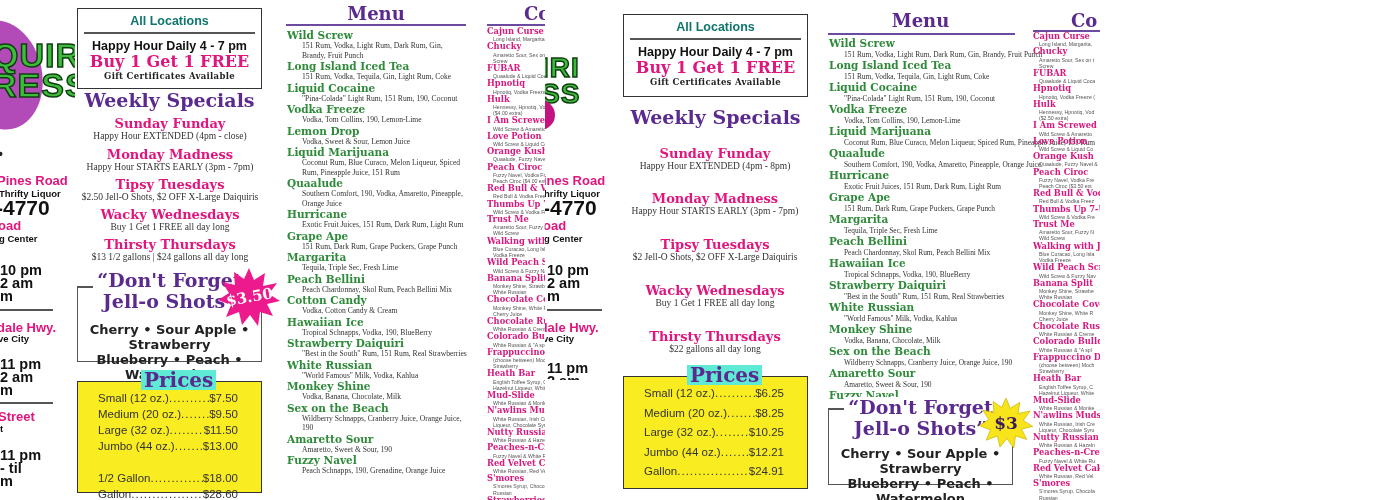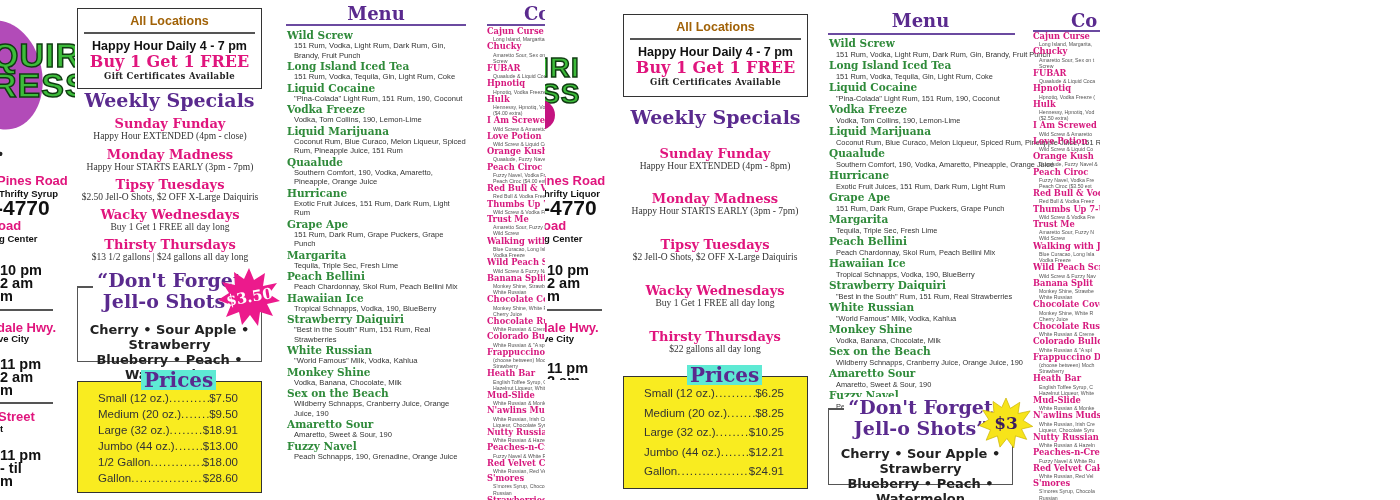--- a/index.html
+++ b/index.html
@@ -14,21 +14,21 @@
   .logo-text { position: absolute; font-family: "Liberation Sans", sans-serif; font-weight: 900; color: #3dbb3a; -webkit-text-stroke: 1.5px #0e3b10; font-size: 34px; line-height: 30px; letter-spacing: 1px; }
   .loc-addr { position: absolute; font-family: "Liberation Sans", sans-serif; font-weight: bold; color: #e0157d; font-size: 13px; white-space: nowrap; }
   .loc-sub { position: absolute; font-family: "Liberation Sans", sans-serif; font-weight: bold; color: #111; font-size: 9.5px; white-space: nowrap; }
   .loc-phone { position: absolute; font-family: "Liberation Sans", sans-serif; font-weight: bold; color: #111; font-size: 21px; white-space: nowrap; }
   .loc-hours { position: absolute; font-family: "Liberation Sans", sans-serif; font-weight: bold; color: #111; font-size: 14.5px; line-height: 13px; white-space: nowrap; }
   .loc-rule { position: absolute; height: 1.5px; background: #555; }
   .dot { position: absolute; font-weight: bold; font-size: 14px; }
 
   
   .all-loc { position: absolute; border: 1.5px solid #333; text-align: center; background: #fff; }
-  .all-loc .hd { font-family: "Liberation Sans", sans-serif; font-weight: bold; font-size: 12.5px; color: #a16207; padding-top: 5px; }
+  .all-loc .hd { font-family: "Liberation Sans", sans-serif; font-weight: bold; font-size: 12.5px; color: #0f766e; padding-top: 5px; }
   .all-loc .rule { height: 1.5px; background: #555; margin: 4px 6px 5px; }
   .all-loc .hh { font-family: "Liberation Sans", sans-serif; font-weight: bold; font-size: 12.5px; color: #111; }
   .all-loc .bogo { font-family: "DejaVu Serif", serif; font-weight: bold; font-size: 16px; color: #e0157d; line-height: 18px; }
   .all-loc .gift { font-family: "DejaVu Serif", serif; font-weight: bold; font-size: 8.5px; color: #222; letter-spacing: 0.3px; }
 
   .weekly-title { position: absolute; text-align: center; font-family: "DejaVu Serif", serif; font-weight: bold; color: #5a2a8e; font-size: 19px; }
   .special { position: absolute; text-align: center; }
   .special .name { font-family: "DejaVu Serif", serif; font-weight: bold; color: #e0157d; font-size: 13px; line-height: 15px; }
   .special .desc { font-family: "Liberation Serif", serif; color: #333; font-size: 9.5px; line-height: 11px; }
 
@@ -44,42 +44,42 @@
   .price-row { display: flex; font-family: "Liberation Sans", sans-serif; font-size: 11.5px; color: #333; white-space: nowrap; }
   .price-row .lbl { flex: 0 0 auto; }
   .price-row .dots { flex: 1 1 auto; overflow: hidden; letter-spacing: 1px; }
   .price-row .dots::after { content: "......................................................................"; }
   .price-row .val { flex: 0 0 auto; }
 
   .menu-title { position: absolute; text-align: center; font-family: "DejaVu Serif", serif; font-weight: bold; color: #5a2a8e; font-size: 18px; }
   .menu-rule { position: absolute; height: 1.5px; background: #6b4aa0; }
   .menu-list { position: absolute; }
   .drink-name { font-family: "DejaVu Serif", serif; font-weight: bold; color: #2f8a3a; font-size: 10.5px; line-height: 12px; white-space: nowrap; }
-  .drink-desc { font-family: Liberation Sans, sans-serif; color: #333; font-size: 7.6px; line-height: 9.5px; padding-left: 7px; transform-origin: left; }
+  .drink-desc { font-family: Liberation Serif, serif; color: #333; font-size: 7.6px; line-height: 9.5px; padding-left: 7px; transform-origin: left; margin-left: 8px; }
 
   .cocktail-title { position: absolute; font-family: "DejaVu Serif", serif; font-weight: bold; color: #5a2a8e; font-size: 18px; white-space: nowrap; }
   .cocktail-list { position: absolute; overflow: hidden; }
   .ck-name { font-family: "DejaVu Serif", serif; font-weight: bold; color: #d6197e; font-size: 8.3px; line-height: 9.2px; white-space: nowrap; }
   .ck-desc { font-family: "Liberation Sans", sans-serif; color: #555; font-size: 5.2px; line-height: 6.2px; padding-left: 6px; white-space: nowrap; }
 </style>
 </head>
 <body>
 
 <div class="menu-panel" style="left:0; width:545px;">
 
   <div class="loc-strip" style="left:0; top:0; width:75px; height:500px;">
     <div class="logo-blob" style="left:-40px; top:20px; width:82px; height:110px; transform:rotate(-12deg);"></div>
     <div class="logo-text" style="left:-8px; top:40px;">
       <div>QUIRI</div>
       <div>RESS</div>
     </div>
     <div class="dot" style="left:-2px; top:146px;">•</div>
 
     <div class="loc-addr" style="left:-3px; top:173px;">Pines Road</div>
-    <div class="loc-sub" style="left:-1px; top:188px;">Thrifty Syrup</div>
+    <div class="loc-sub" style="left:-1px; top:188px;">Thrifty Liquor</div>
     <div class="loc-phone" style="left:-4px; top:196px;">-4770</div>
 
     <div class="loc-addr" style="left:-2px; top:218px;">oad</div>
     <div class="loc-sub" style="left:-1px; top:233px;">g Center</div>
     <div class="loc-hours" style="left:0px; top:264px;">
       <div>10 pm</div>
       <div>2 am</div>
       <div>m</div>
     </div>
     <div class="loc-rule" style="left:0; top:309px; width:53px;"></div>
@@ -162,28 +162,28 @@
           <span class="val">$7.50</span>
         </div>
       <div class="price-row" style="height:16px;">
           <span class="lbl">Medium (20 oz.)</span>
           <span class="dots"></span>
           <span class="val">$9.50</span>
         </div>
       <div class="price-row" style="height:16px;">
           <span class="lbl">Large (32 oz.)</span>
           <span class="dots"></span>
-          <span class="val">$18.91</span>
+          <span class="val">$11.50</span>
         </div>
       <div class="price-row" style="height:16px;">
           <span class="lbl">Jumbo (44 oz.)</span>
           <span class="dots"></span>
           <span class="val">$13.00</span>
         </div>
-      <div class="price-row" style="height:16px;">
+      <div class="price-row" style="height:16px;margin-top:16px;">
           <span class="lbl">1/2 Gallon</span>
           <span class="dots"></span>
           <span class="val">$18.00</span>
         </div>
       <div class="price-row" style="height:16px;">
           <span class="lbl">Gallon</span>
           <span class="dots"></span>
           <span class="val">$28.60</span>
         </div>
     </div>
@@ -202,20 +202,24 @@
     </div>
       <div>
       <div class="drink-name">Liquid Cocaine</div>
       <div class="drink-desc">"Pina-Colada" Light Rum, 151 Rum, 190, Coconut</div>
     </div>
       <div>
       <div class="drink-name">Vodka Freeze</div>
       <div class="drink-desc">Vodka, Tom Collins, 190, Lemon-Lime</div>
     </div>
       <div>
+      <div class="drink-name">Lemon Drop</div>
+      <div class="drink-desc">Vodka, Sweet &amp; Sour, Lemon Juice</div>
+    </div>
+      <div>
       <div class="drink-name">Liquid Marijuana</div>
       <div class="drink-desc">Coconut Rum, Blue Curaco, Melon Liqueur, Spiced Rum, Pineapple Juice, 151 Rum</div>
     </div>
       <div>
       <div class="drink-name">Quaalude</div>
       <div class="drink-desc">Southern Comfort, 190, Vodka, Amaretto, Pineapple, Orange Juice</div>
     </div>
       <div>
       <div class="drink-name">Hurricane</div>
       <div class="drink-desc">Exotic Fruit Juices, 151 Rum, Dark Rum, Light Rum</div>
@@ -224,20 +228,24 @@
       <div class="drink-name">Grape Ape</div>
       <div class="drink-desc">151 Rum, Dark Rum, Grape Puckers, Grape Punch</div>
     </div>
       <div>
       <div class="drink-name">Margarita</div>
       <div class="drink-desc">Tequila, Triple Sec, Fresh Lime</div>
     </div>
       <div>
       <div class="drink-name">Peach Bellini</div>
       <div class="drink-desc">Peach Chardonnay, Skol Rum, Peach Bellini Mix</div>
+    </div>
+      <div>
+      <div class="drink-name">Cotton Candy</div>
+      <div class="drink-desc">Vodka, Cotton Candy &amp; Cream</div>
     </div>
       <div>
       <div class="drink-name">Hawaiian Ice</div>
       <div class="drink-desc">Tropical Schnapps, Vodka, 190, BlueBerry</div>
     </div>
       <div>
       <div class="drink-name">Strawberry Daiquiri</div>
       <div class="drink-desc">"Best in the South" Rum, 151 Rum, Real Strawberries</div>
     </div>
       <div>

